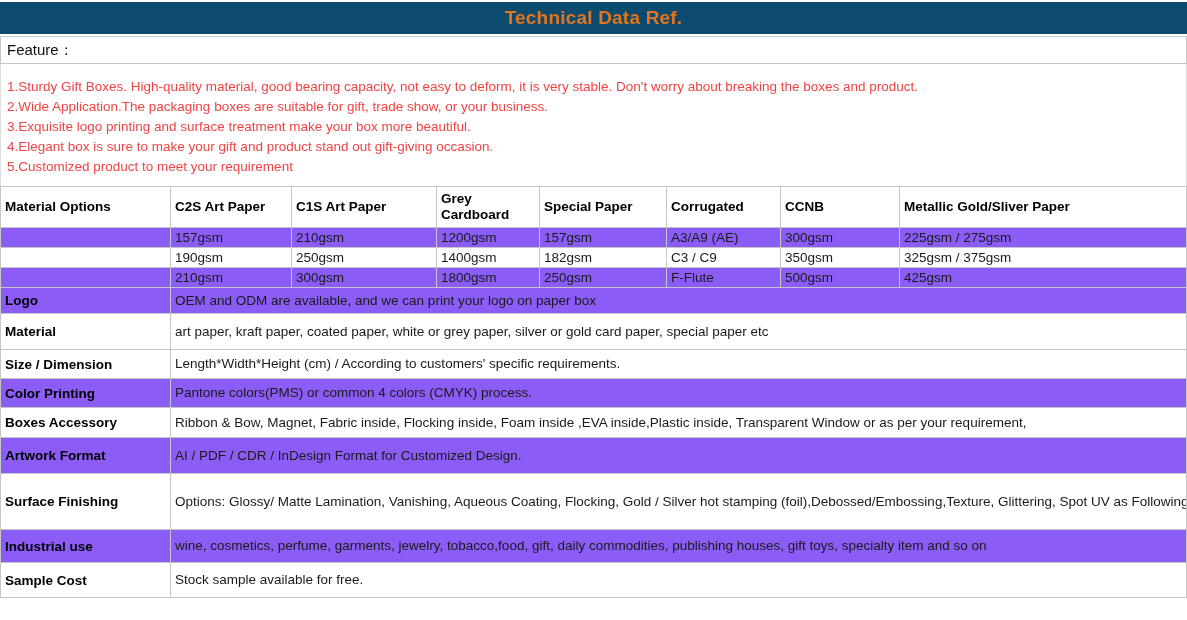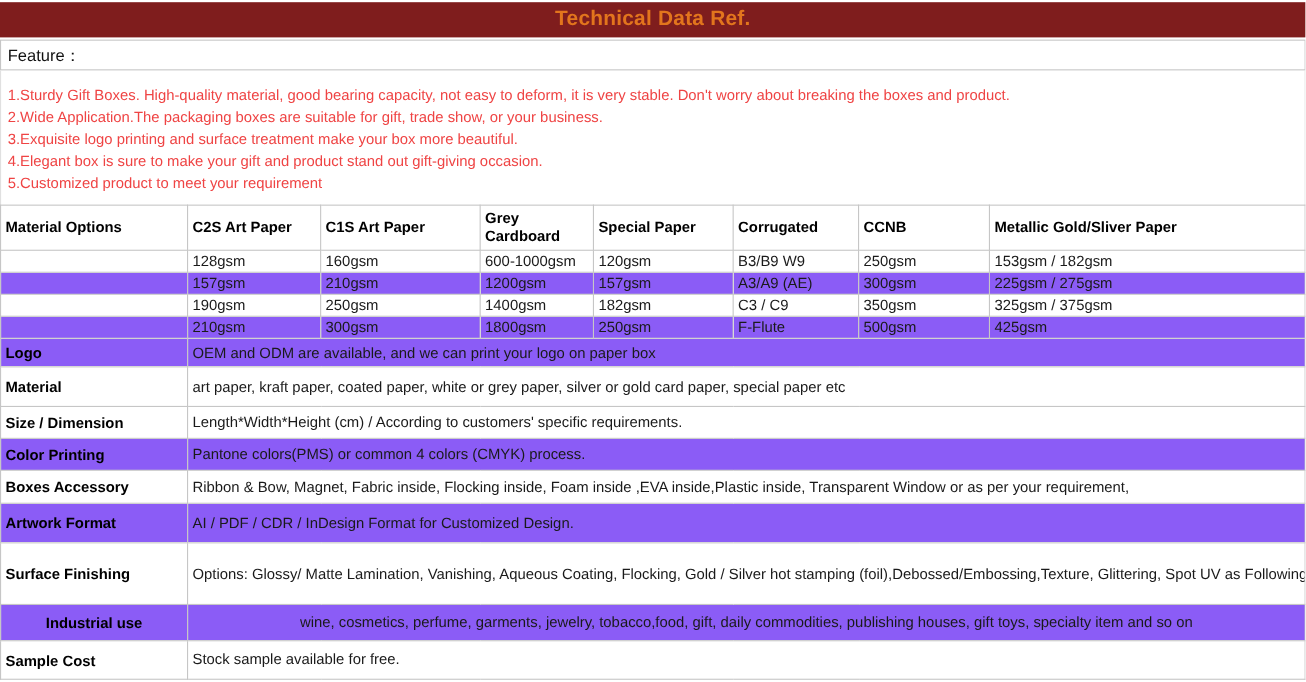--- a/index.html
+++ b/index.html
@@ -1,19 +1,19 @@
 <!DOCTYPE html>
 <html><head>
 <meta charset="utf-8">
 <style>
   html,body{margin:0;padding:0;background:#ffffff;}
   body{font-family:"Liberation Sans","DejaVu Sans",sans-serif;color:#222;}
   .page{width:1187px;height:620px;overflow:hidden;background:#fff;}
 
-  .title-bar{margin-top:2px;height:32px;background:#7f1d1d;
+  .title-bar{margin-top:2px;height:32px;background:#0c4a6e;
     display:flex;align-items:center;justify-content:center;}
   .title-text{color:#E2751D;font-weight:bold;font-size:19px;letter-spacing:.2px;}
 
   .feature-heading{box-sizing:border-box;margin-top:2px;height:28px;
     border:1px solid #c6c6c6;display:flex;align-items:center;padding-left:6px;}
   .feature-heading span{font-weight:normal;font-size:15px;color:#111;}
 
   .feature-list{box-sizing:border-box;height:122px;
     border-left:1px solid #e0e0e0;border-right:1px solid #e0e0e0;
     padding:13px 8px 0 6px;font-size:13.5px;line-height:20px;color:#ef4444;}
@@ -30,21 +30,21 @@
   tr.stripe{background:#8b5cf6;}
   td.spec-label{font-weight:bold;color:#000;}
   td.spec-value{white-space:normal;line-height:18px;}
   tr.r-material{height:36px;}
   tr.r-logo{height:26px;}
   tr.r-size{height:29px;}
   tr.r-color{height:29px;}
   tr.r-boxes{height:30px;}
   tr.r-artwork{height:36px;}
   tr.r-surface{height:56px;}
-  tr.r-industrial{height:33px;text-align:center;}
+  tr.r-industrial{height:33px;}
   tr.r-sample{height:35px;}
   td.accent-left{border-left:2px solid #dea34c;}
 </style>
 </head>
 <body>
 
 <div class="page">
 
   <div class="title-bar">
     <span class="title-text">Technical Data Ref.</span>
@@ -79,30 +79,20 @@
       <th>Material Options</th>
       <th>C2S Art Paper</th>
       <th>C1S Art Paper</th>
       <th>Grey Cardboard</th>
       <th>Special Paper</th>
       <th>Corrugated</th>
       <th>CCNB</th>
       <th>Metallic Gold/Sliver Paper</th>
     </tr>
 
-    <tr class="gsm-row">
-      <td></td>
-      <td>128gsm</td>
-      <td>160gsm</td>
-      <td>600-1000gsm</td>
-      <td>120gsm</td>
-      <td>B3/B9 W9</td>
-      <td>250gsm</td>
-      <td>153gsm / 182gsm</td>
-    </tr>
     <tr class="gsm-row stripe">
       <td></td>
       <td>157gsm</td>
       <td>210gsm</td>
       <td>1200gsm</td>
       <td>157gsm</td>
       <td>A3/A9 (AE)</td>
       <td>300gsm</td>
       <td>225gsm / 275gsm</td>
     </tr>

